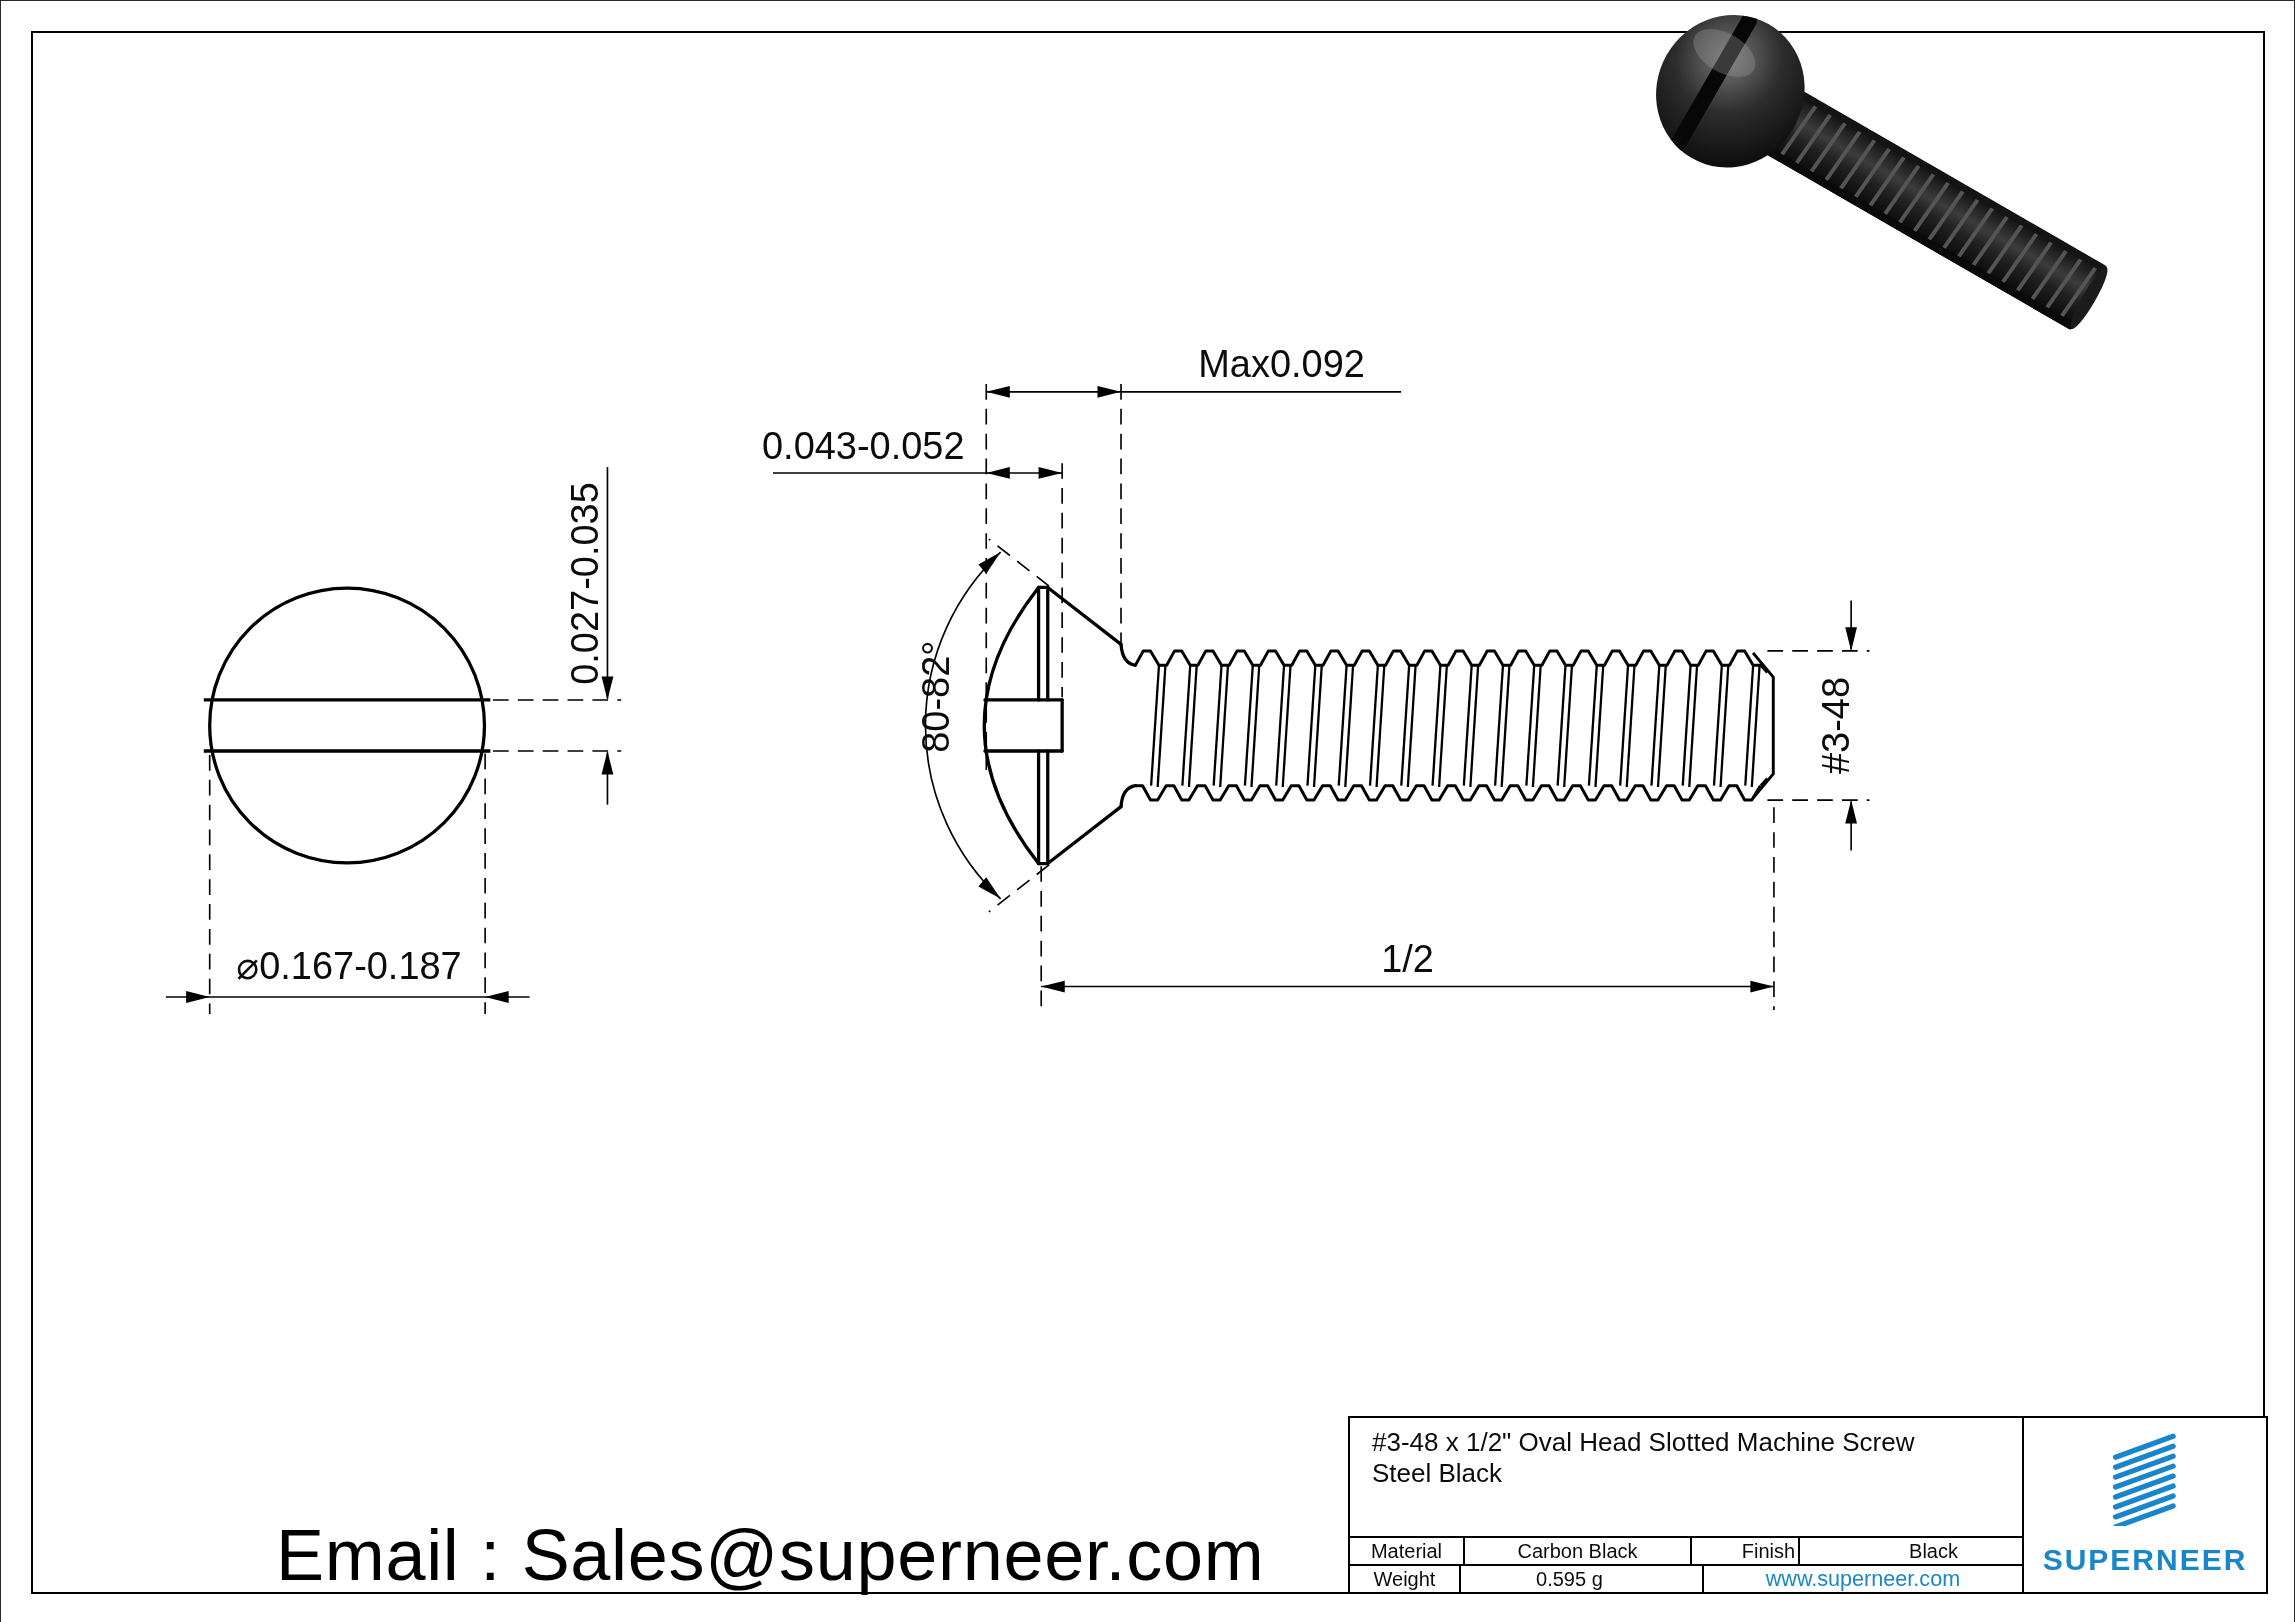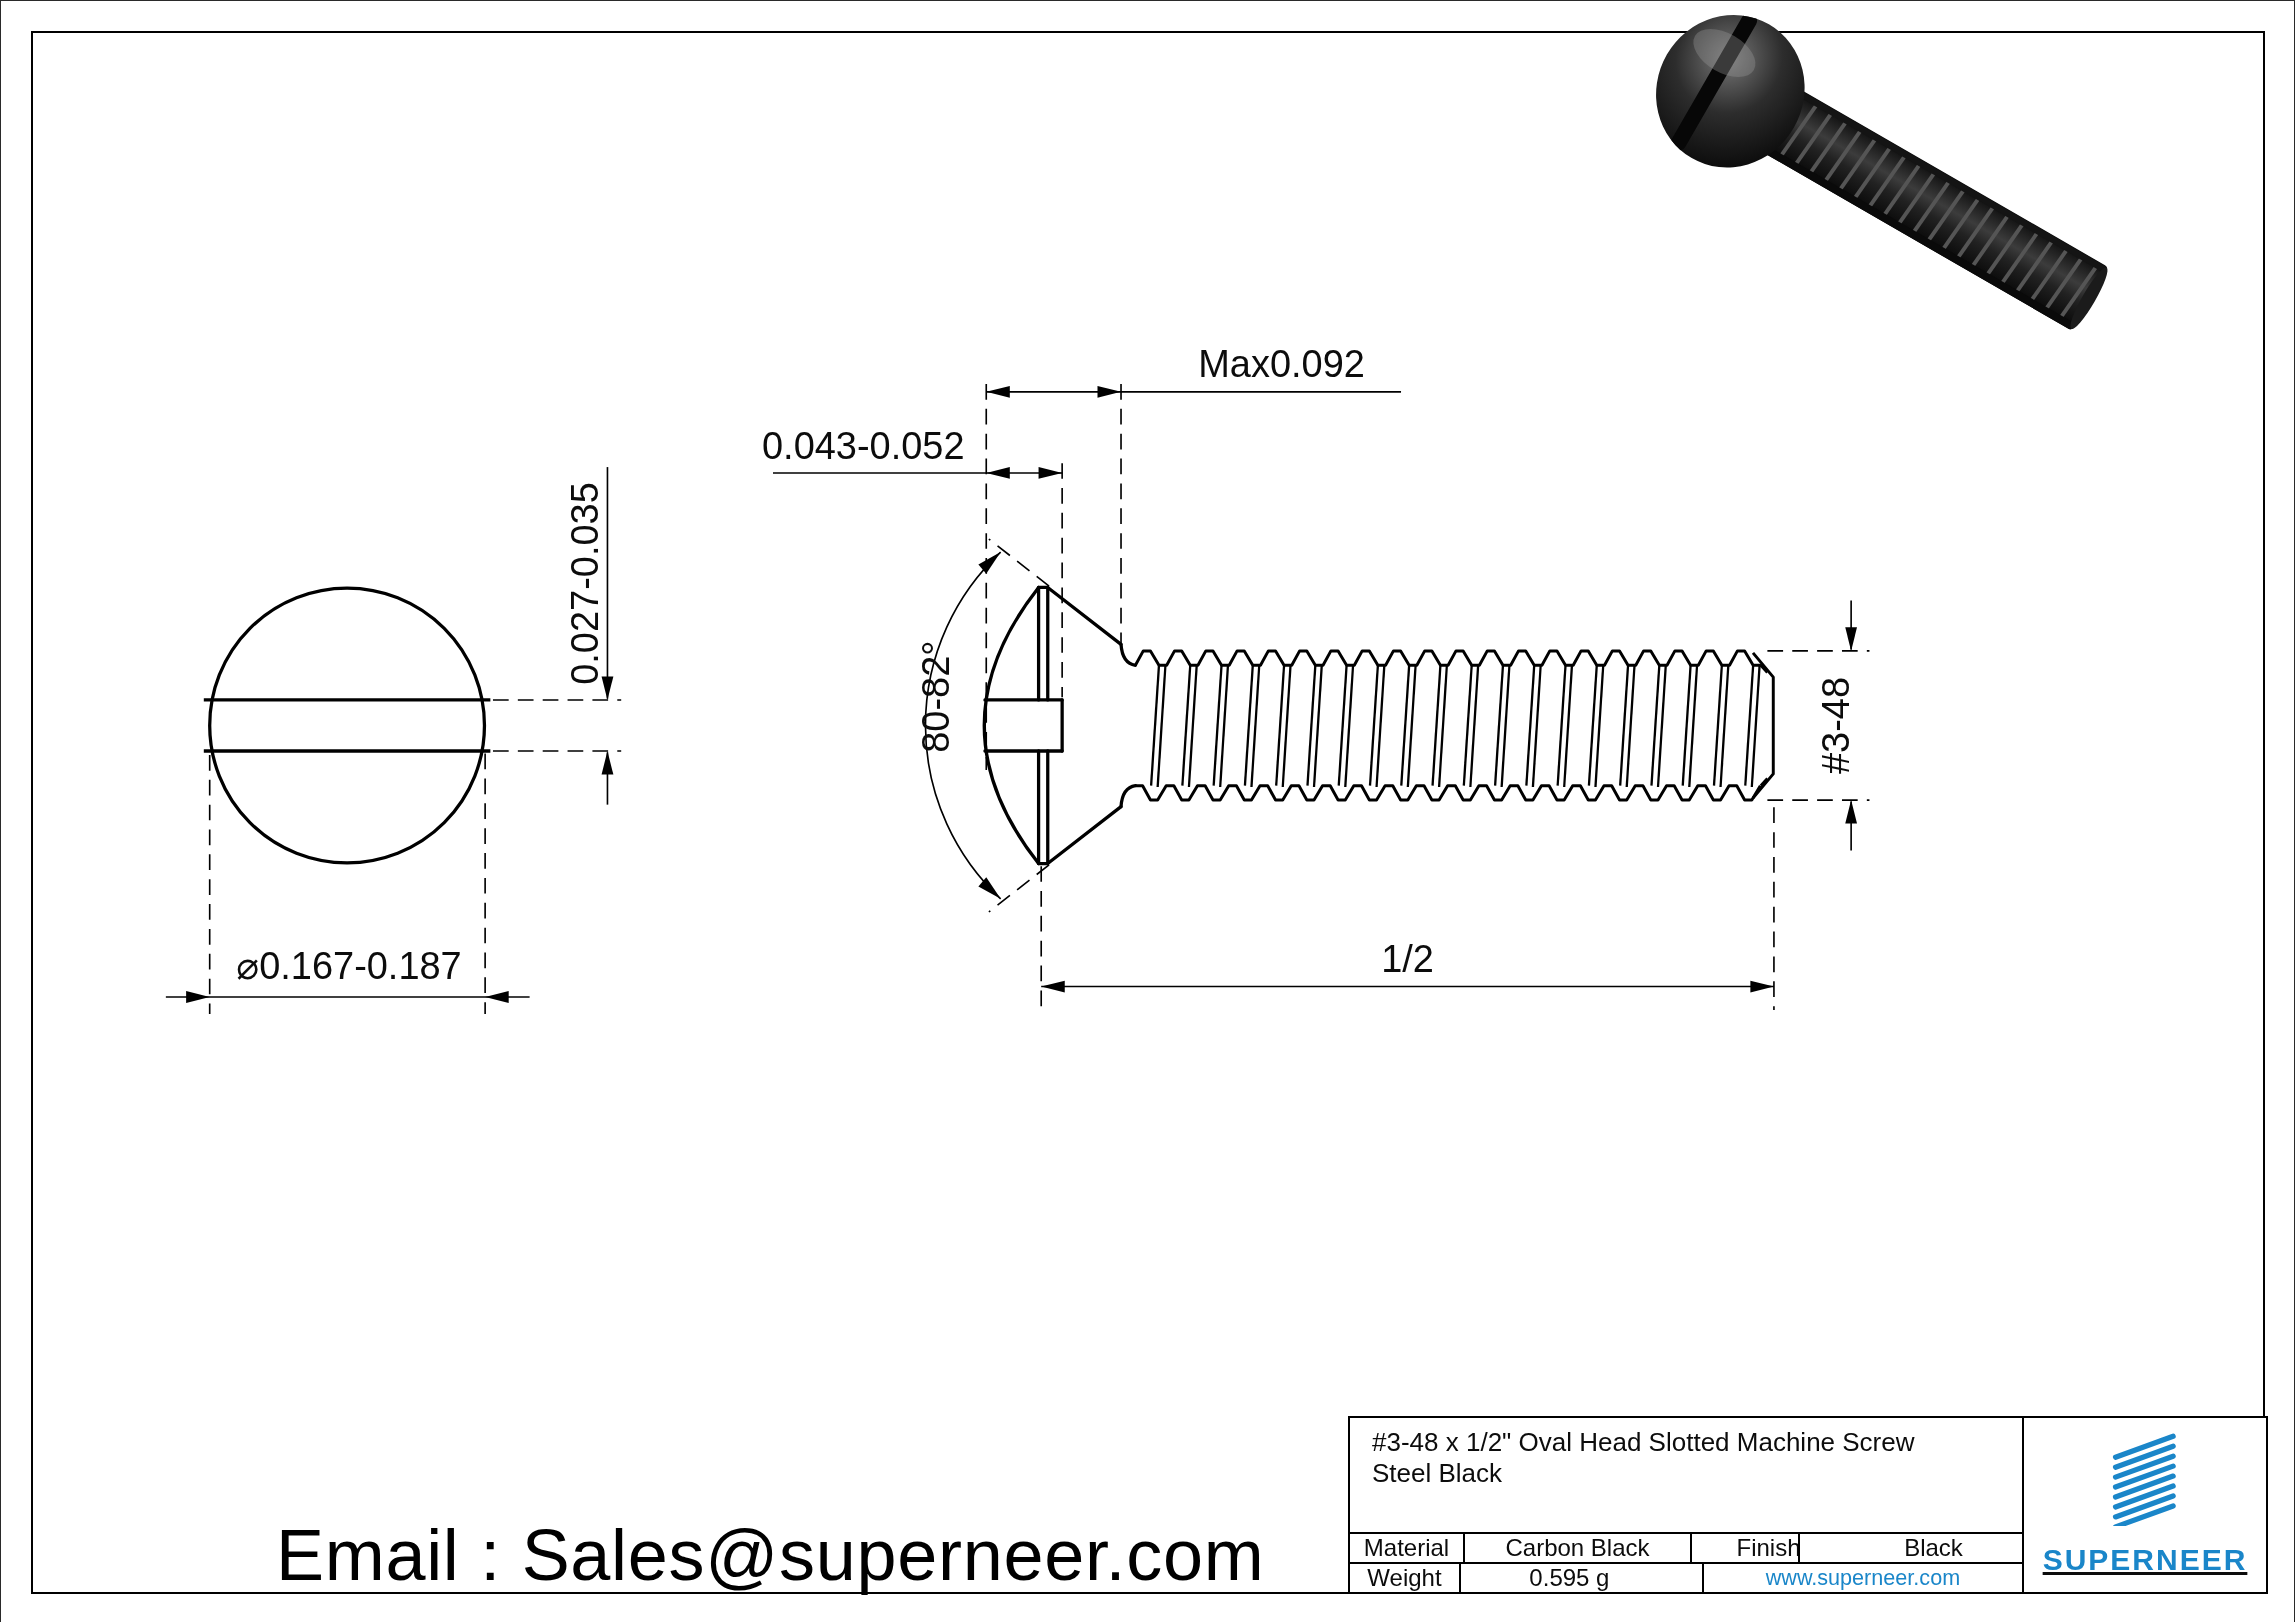--- a/index.html
+++ b/index.html
@@ -35,34 +35,33 @@
     display:flex;
   }
   .tb-info{width:672px;display:flex;flex-direction:column;box-sizing:border-box;}
   .tb-title{height:118px;box-sizing:border-box;padding:6.5px 0 0 22px;overflow:hidden;}
   .tb-part{font-size:58px;font-weight:bold;letter-spacing:-0.7px;line-height:63px;}
   .tb-desc{font-size:26px;line-height:31px;margin-top:2.6px;}
   .tb-note{font-size:26px;line-height:31px;}
   .tb-row{display:flex;border-top:2.6px solid #000;box-sizing:border-box;flex:1;}
   .tb-cell{
     display:flex;align-items:center;justify-content:center;
-    font-size:24px;box-sizing:border-box;height:100%;
+    font-size:20px;box-sizing:border-box;height:100%;
   }
   .bl{border-left:2.6px solid #000;}
   .w-label{width:113px;}
   .w-val1{width:227px;}
   .w-fin{width:108px;padding-left:47px;}
   .w-val2{width:222px;padding-left:47px;}
   .w-site{width:332px;}
   .site{color:#1a86c9;font-size:21.6px;margin-left:24px;}
   .tb-logo{
     flex:1;border-left:2.6px solid #000;box-sizing:border-box;
     display:flex;flex-direction:column;align-items:center;
     padding-top:13px;
-    text-decoration:underline;
   }
   .brand{
     margin-top:17px;
     font-size:30px;font-weight:bold;letter-spacing:2px;
     color:#1a86c9;white-space:nowrap;
   }
 </style>
 </head>
 <body>
 

